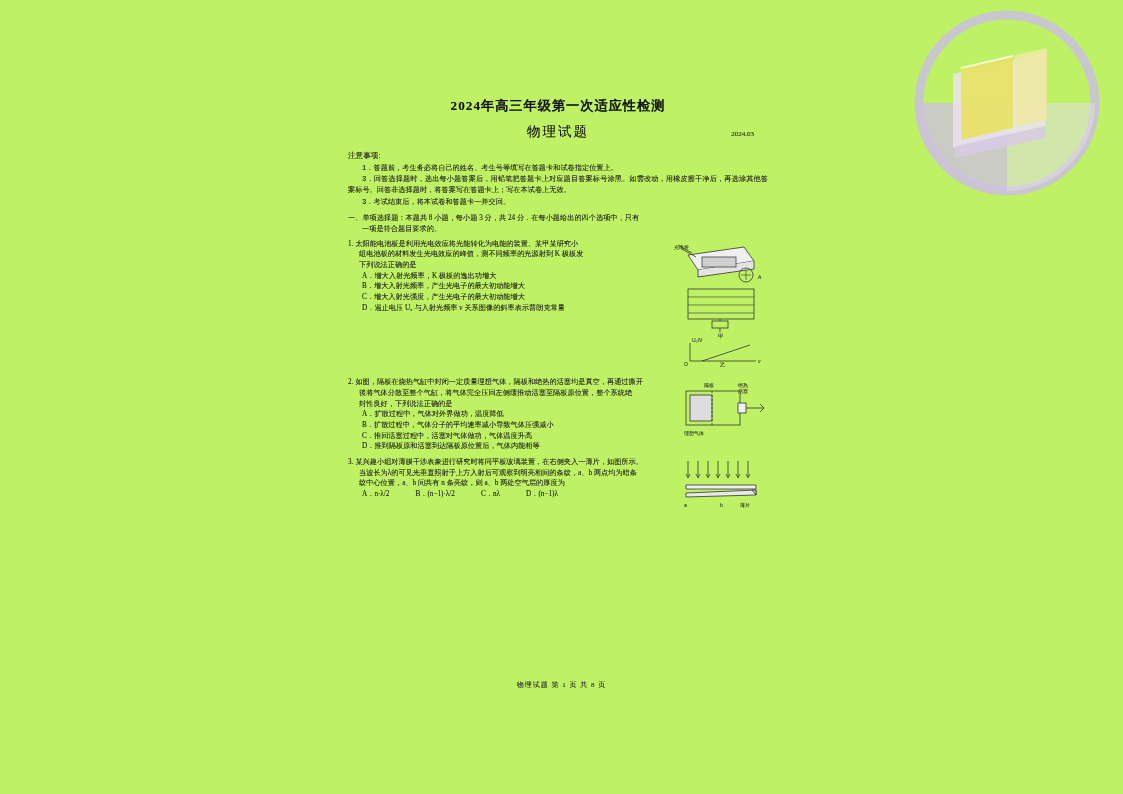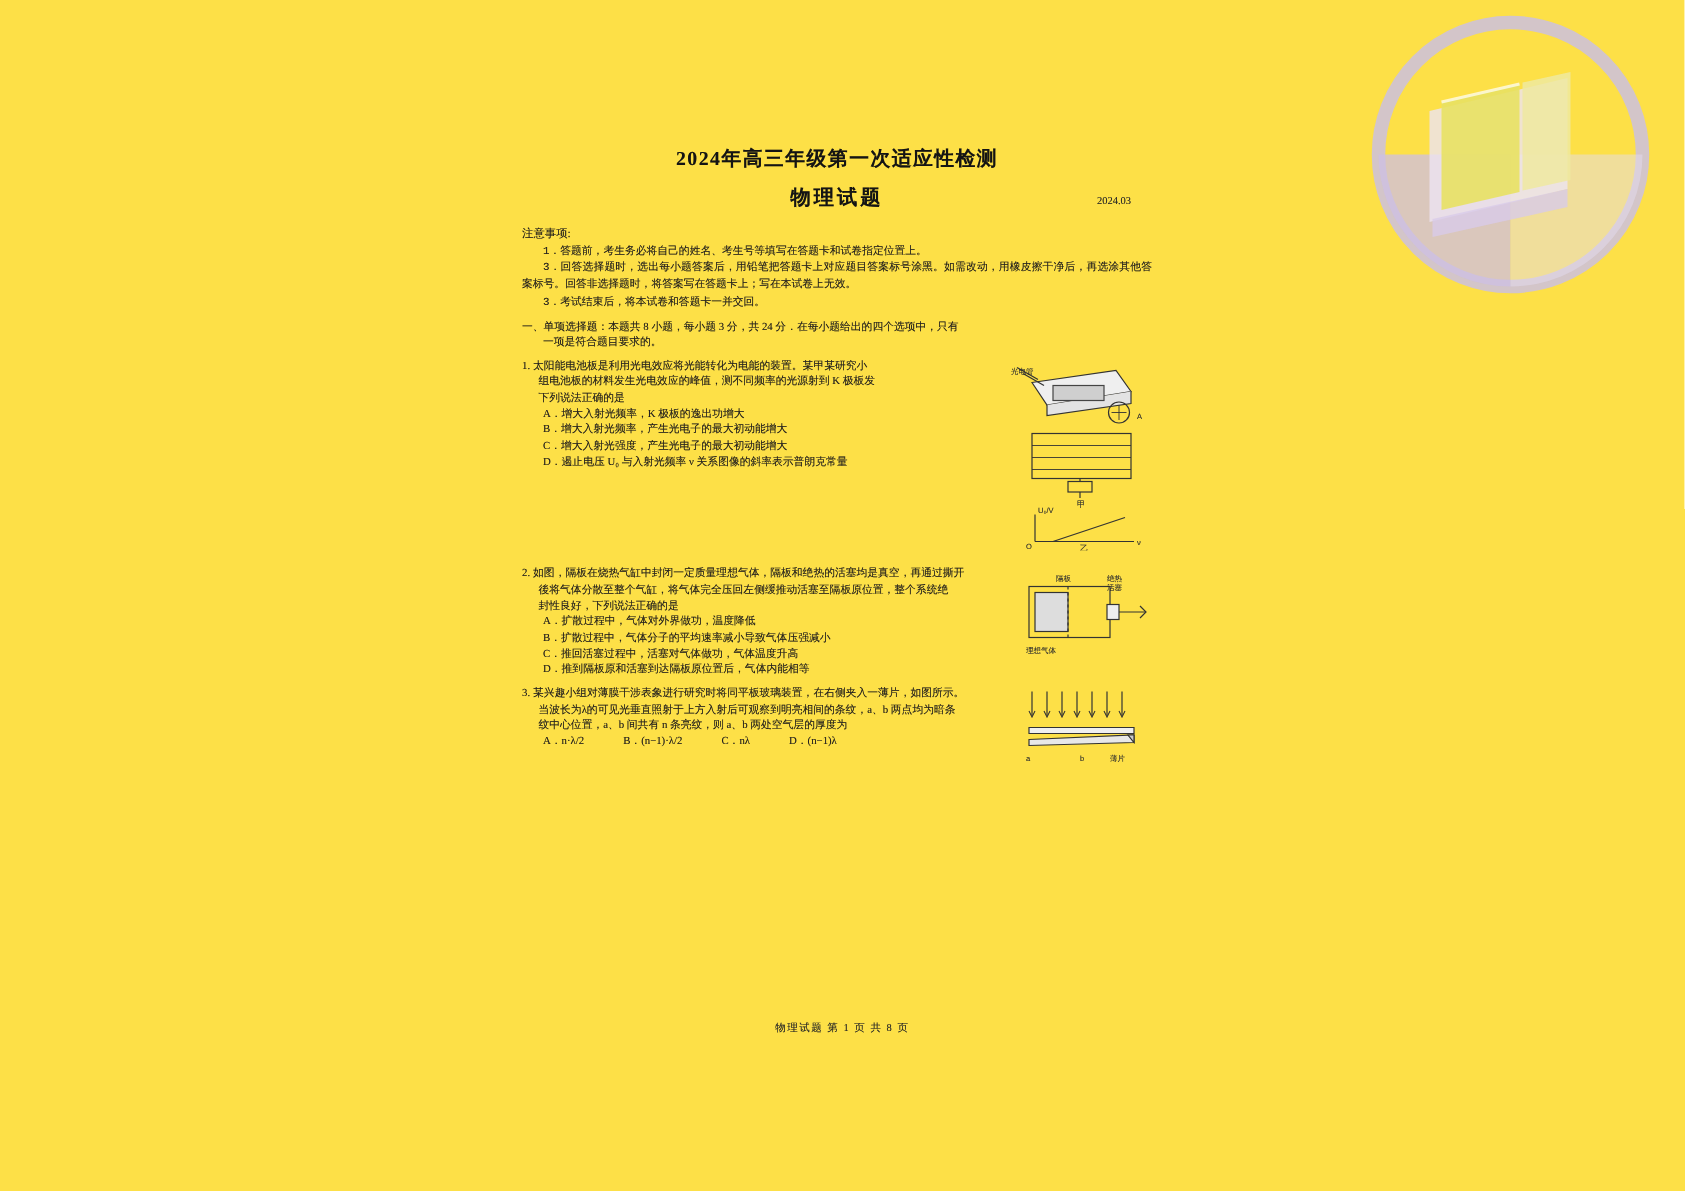--- a/index.html
+++ b/index.html
@@ -13,21 +13,21 @@
     font-family: "Liberation Serif", serif;
     color: #1a1a1a;
     position: relative;
     overflow: hidden;
   }
   .page {
     position: absolute;
     left: 0; top: 0;
     width: 1123px;
     height: 794px;
-    background: #fde047;
+    background: #bef264;
   }
 
   
   .watermark {
     position: absolute;
     right: 18px;
     top: 8px;
     width: 210px;
     height: 205px;
     pointer-events: none;
@@ -54,21 +54,21 @@
   }
   .title-sub-row {
     display: flex;
     align-items: flex-end;
     justify-content: center;
     margin: 0 0 8px 0;
     position: relative;
   }
   .title-sub {
     font-size: 13.5px;
-    font-weight: bold;
+    font-weight: normal;
     letter-spacing: 2px;
     color: #141414;
   }
   .title-date {
     position: absolute;
     right: 14px;
     bottom: 2px;
     font-size: 7px;
     font-weight: normal;
     letter-spacing: 0;

